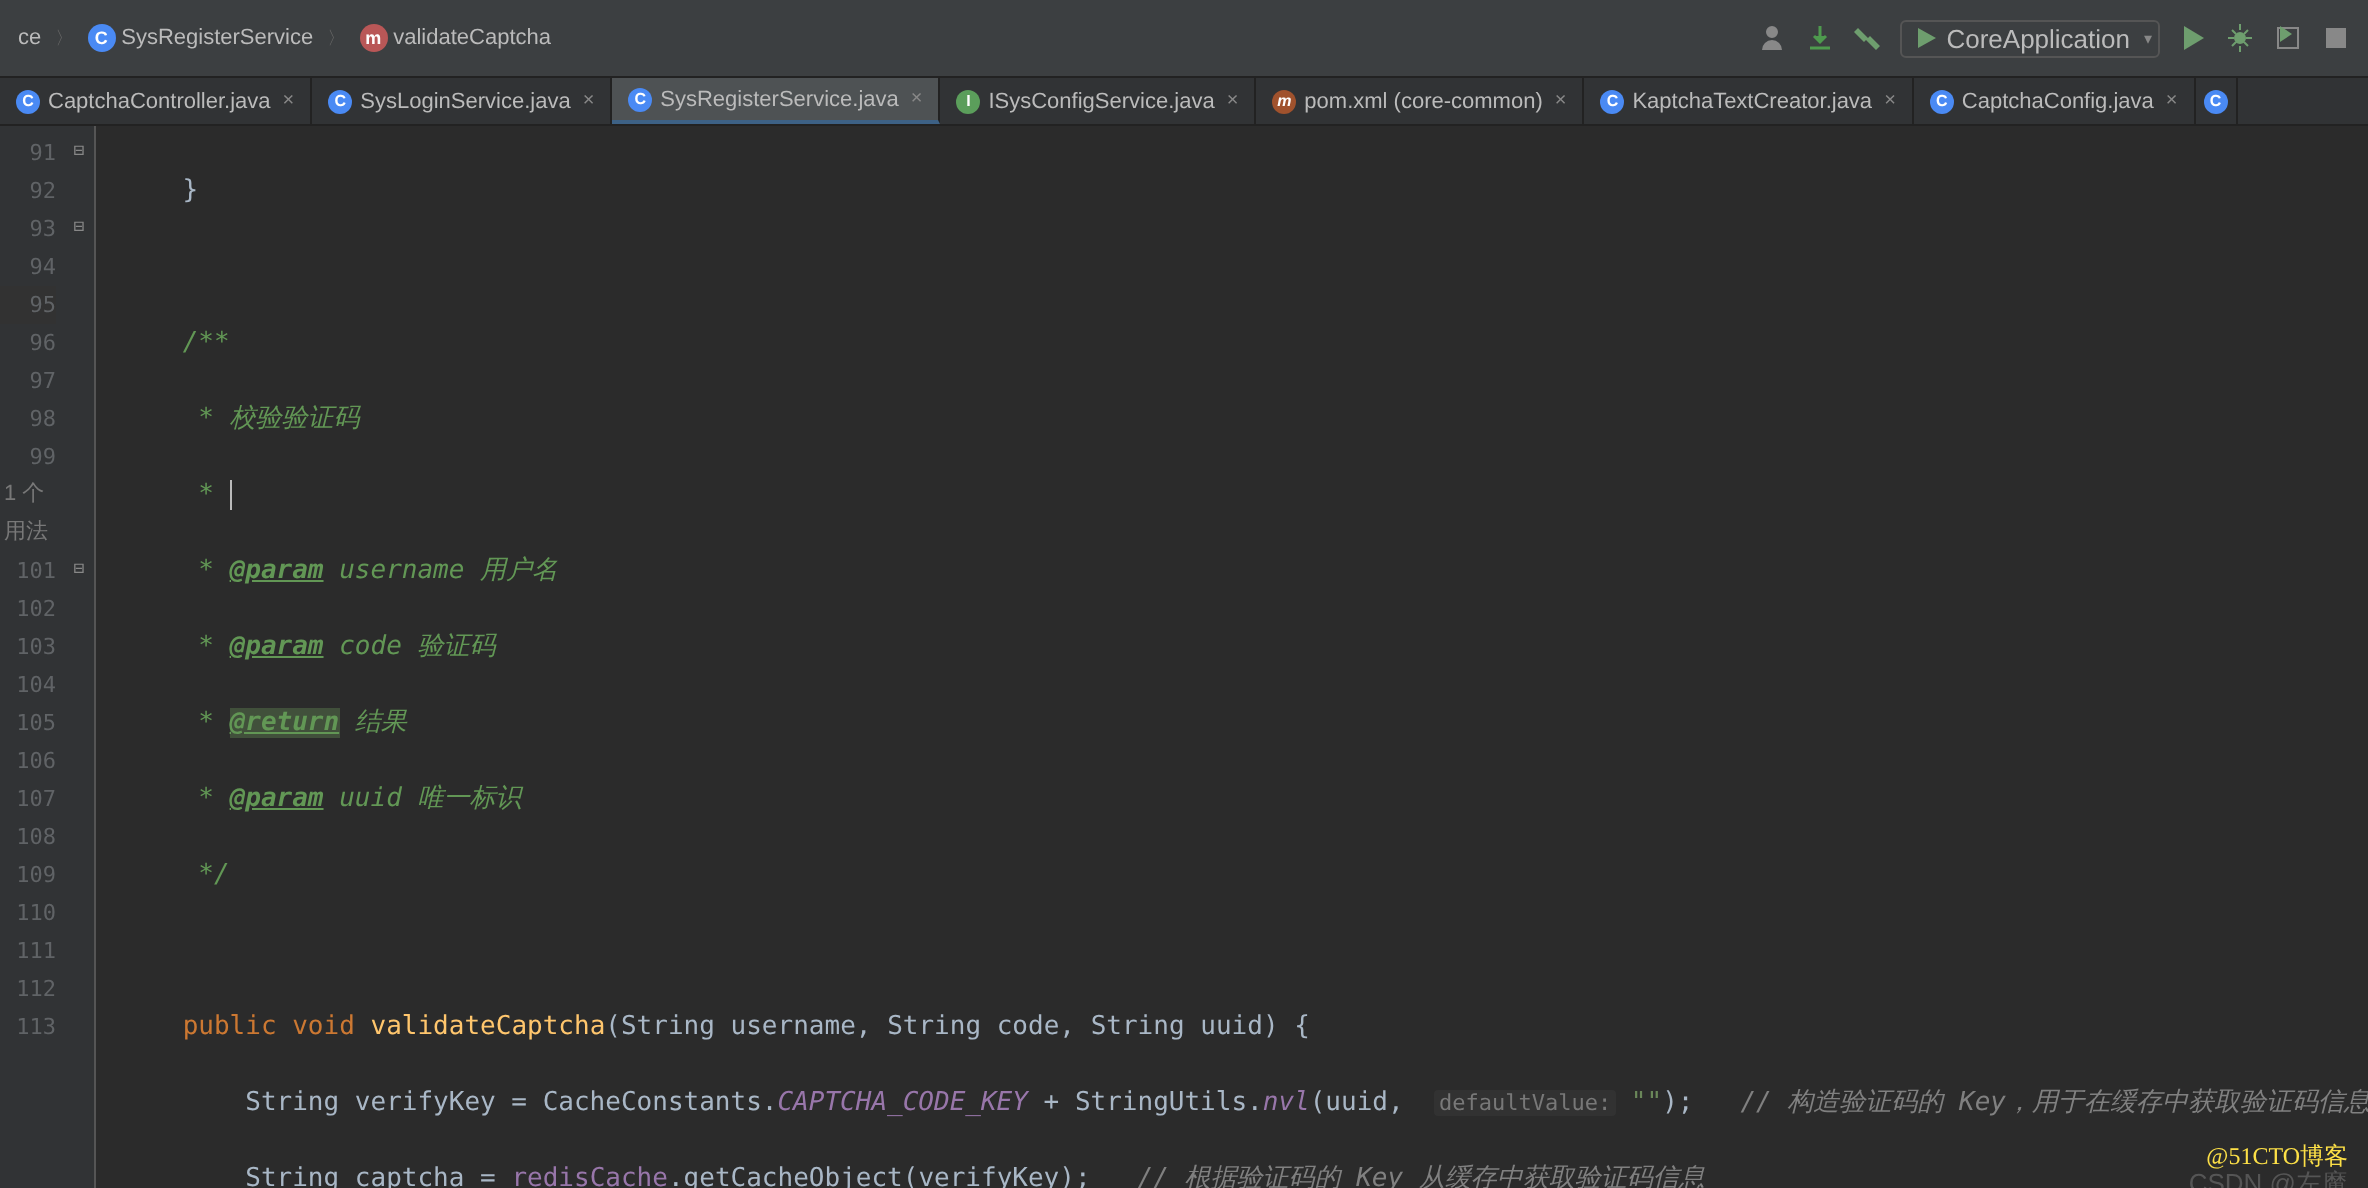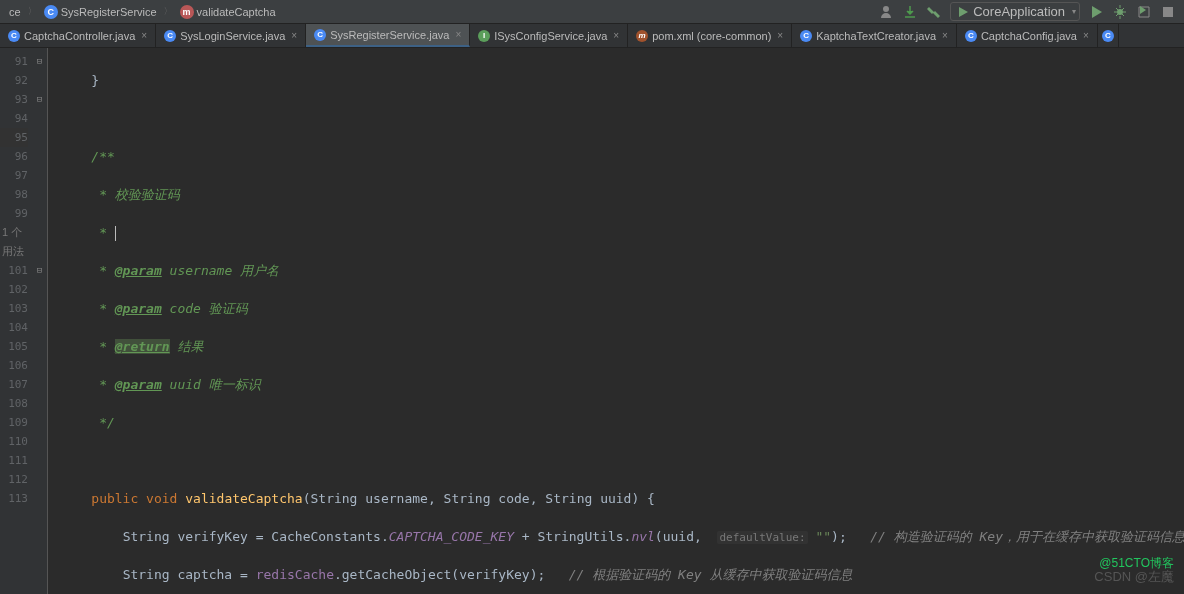--- a/index.html
+++ b/index.html
@@ -4,21 +4,21 @@
 <style>
   :root {
     --bg:#2b2b2b; --panel:#3c3f41; --panel-dark:#313335; --border:#555;
     --text:#a9b7c6; --dim:#808080; --keyword:#cc7832; --string:#6a8759;
     --comment:#808080; --field:#9876aa; --annotation:#bbb529; --method:#ffc66d;
     --param:#a9b7c6; --static:#cc7832; --doc:#629755; --doc-tag:#6a8759;
     --selected-tab:#4e5254; --accent:#3d6185; --hint:#787878;
   }
   * { box-sizing:border-box; margin:0; padding:0; }
   body { font-family:"Consolas","Monaco",monospace; font-size:12px; background:var(--bg); color:var(--text); overflow:hidden; width:1184px; height:594px; }
-  .topbar { height:24px; background:var(--panel); display:flex; align-items:center; border-bottom:1px solid #222; }
+  .topbar { height:39px; background:var(--panel); display:flex; align-items:center; border-bottom:1px solid #222; }
   .breadcrumb { display:flex; align-items:center; gap:4px; padding:0 6px; font-family:"Segoe UI",Arial,sans-serif; font-size:11px; color:#bbb; }
   .crumb { display:flex; align-items:center; gap:3px; padding:0 3px; cursor:pointer; }
   .c-icon { width:14px; height:14px; border-radius:50%; display:inline-flex; align-items:center; justify-content:center; font-size:9px; font-weight:bold; color:#fff; }
   .c-class { background:#4a8af4; } .c-method { background:#b95757; }
   .chev { color:#666; font-size:9px; }
   .spacer { flex:1; }
   .toolbar-icons { display:flex; align-items:center; gap:8px; padding:0 8px; }
   .ticon { width:16px; height:16px; display:inline-block; cursor:pointer; }
   .runsel { background:#3c3f41; border:1px solid #555; border-radius:3px; padding:1px 14px 1px 6px; font-family:"Segoe UI",Arial,sans-serif; font-size:13px; color:#bbb; position:relative; display:flex; align-items:center; gap:4px; }
   .runsel::after { content:"▾"; position:absolute; right:3px; font-size:8px; color:#888; }
@@ -37,21 +37,21 @@
   .code-line { height:19px; }
   .kw{color:var(--keyword);} .str{color:var(--string);} .cm{color:var(--comment);font-style:italic;}
   .fld{color:var(--field);} .sm{color:#9876aa;font-style:italic;} .mtd{color:var(--method);}
   .doc{color:var(--doc);font-style:italic;} .doctag{color:#629755;font-weight:bold;font-style:italic;text-decoration:underline;}
   .docital{color:#629755;font-style:italic;} .hint{color:var(--hint);font-style:normal;background:rgba(120,120,120,.1);padding:0 2px;border-radius:2px;font-size:11px;}
   .usages{color:#787878;font-size:11px;font-family:Liberation Sans, sans-serif;}
   .caret-line { position:relative; }
   .caret { display:inline-block; width:1px; height:15px; background:#bbb; vertical-align:middle; animation:blink 1s step-end infinite; }
   @keyframes blink { 50% { opacity:0; } }
   .watermark { position:absolute; right:10px; bottom:8px; color:#555; font-family:"Segoe UI",Arial,sans-serif; font-size:13px; }
-  .watermark2 { position:absolute; right:10px; bottom:22px; color:#22c55e; font-family:Liberation Sans, sans-serif; font-size:12px; }
+  .watermark2 { position:absolute; right:10px; bottom:22px; color:#fde047; font-family:Liberation Serif, serif; font-size:12px; }
 </style>
 </head>
 <body>
 
 <div class="topbar">
   <div class="breadcrumb">
     <span class="crumb">
         <span>ce</span>
       </span>
     <span class="chev">〉</span>

